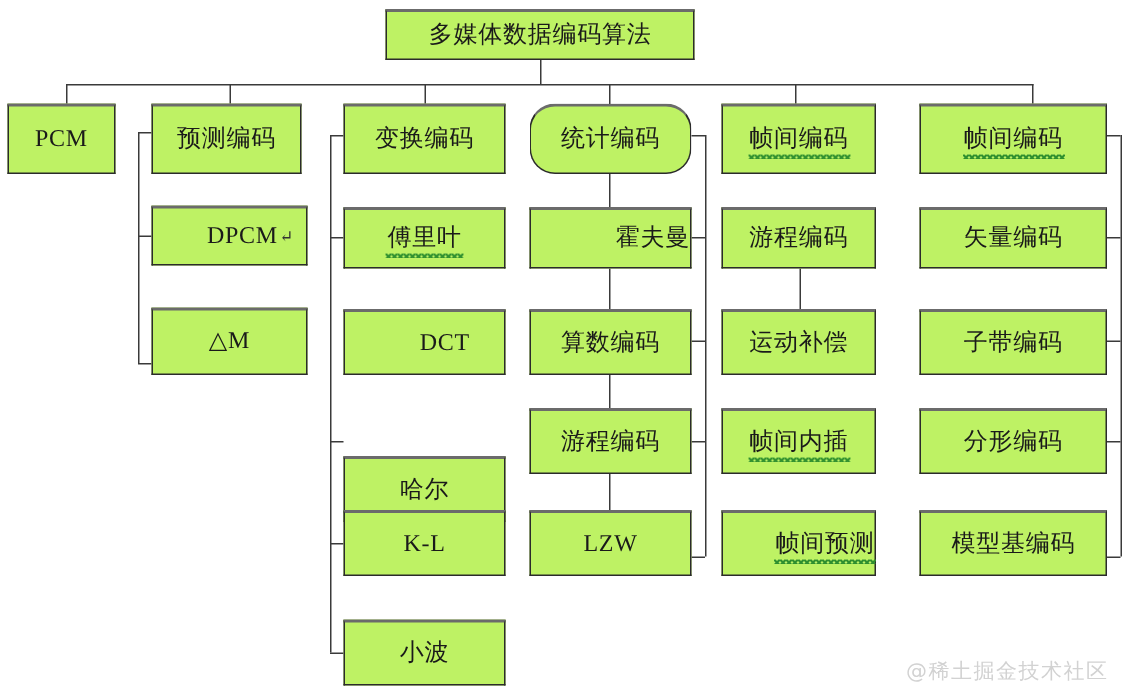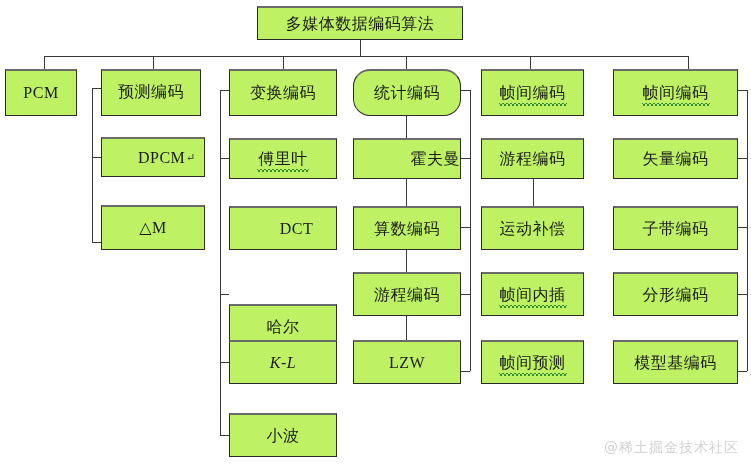--- a/index.html
+++ b/index.html
@@ -113,21 +113,21 @@
 
   <div class="node" style="left:229px;top:138px;width:108px;height:41px;">
     <span class="lbl sq">傅里叶</span>
   </div>
   <div class="node" style="left:229px;top:206px;width:108px;height:44px;padding-left:27px;">
     <span class="lbl">DCT</span>
   </div>
   <div class="node" style="left:229px;top:272px;width:108px;height:44px;margin-top:32px;">
     <span class="lbl">哈尔</span>
   </div>
-  <div class="node" style="left:229px;top:340px;width:108px;height:44px;font-style:italic;">
+  <div class="node" style="left:229px;top:340px;width:108px;height:44px;">
     <span class="lbl">K-L</span>
   </div>
   <div class="node" style="left:229px;top:413px;width:108px;height:44px;">
     <span class="lbl">小波</span>
   </div>
 
   <div class="node" style="left:353px;top:69px;width:108px;height:47px;border-radius:17px;">
     <span class="lbl">统计编码</span>
   </div>
   <div class="node" style="left:353px;top:138px;width:108px;height:41px;justify-content:flex-end;">
@@ -160,21 +160,21 @@
   </div>
   <div class="node" style="left:481px;top:138px;width:103px;height:41px;">
     <span class="lbl">游程编码</span>
   </div>
   <div class="node" style="left:481px;top:206px;width:103px;height:44px;">
     <span class="lbl">运动补偿</span>
   </div>
   <div class="node" style="left:481px;top:272px;width:103px;height:44px;">
     <span class="lbl sq">帧间内插</span>
   </div>
-  <div class="node" style="left:481px;top:340px;width:103px;height:44px;">
+  <div class="node" style="left:481px;top:340px;width:103px;height:44px;justify-content:flex-end;">
     <span class="lbl sq">帧间预测</span>
   </div>
   <div class="ln v" style="left:533px;top:179px;height:27px;"></div>
 
   <div class="node" style="left:613px;top:69px;width:125px;height:47px;">
     <span class="lbl sq">帧间编码</span>
   </div>
   <div class="node" style="left:613px;top:138px;width:125px;height:41px;">
     <span class="lbl">矢量编码</span>
   </div>

